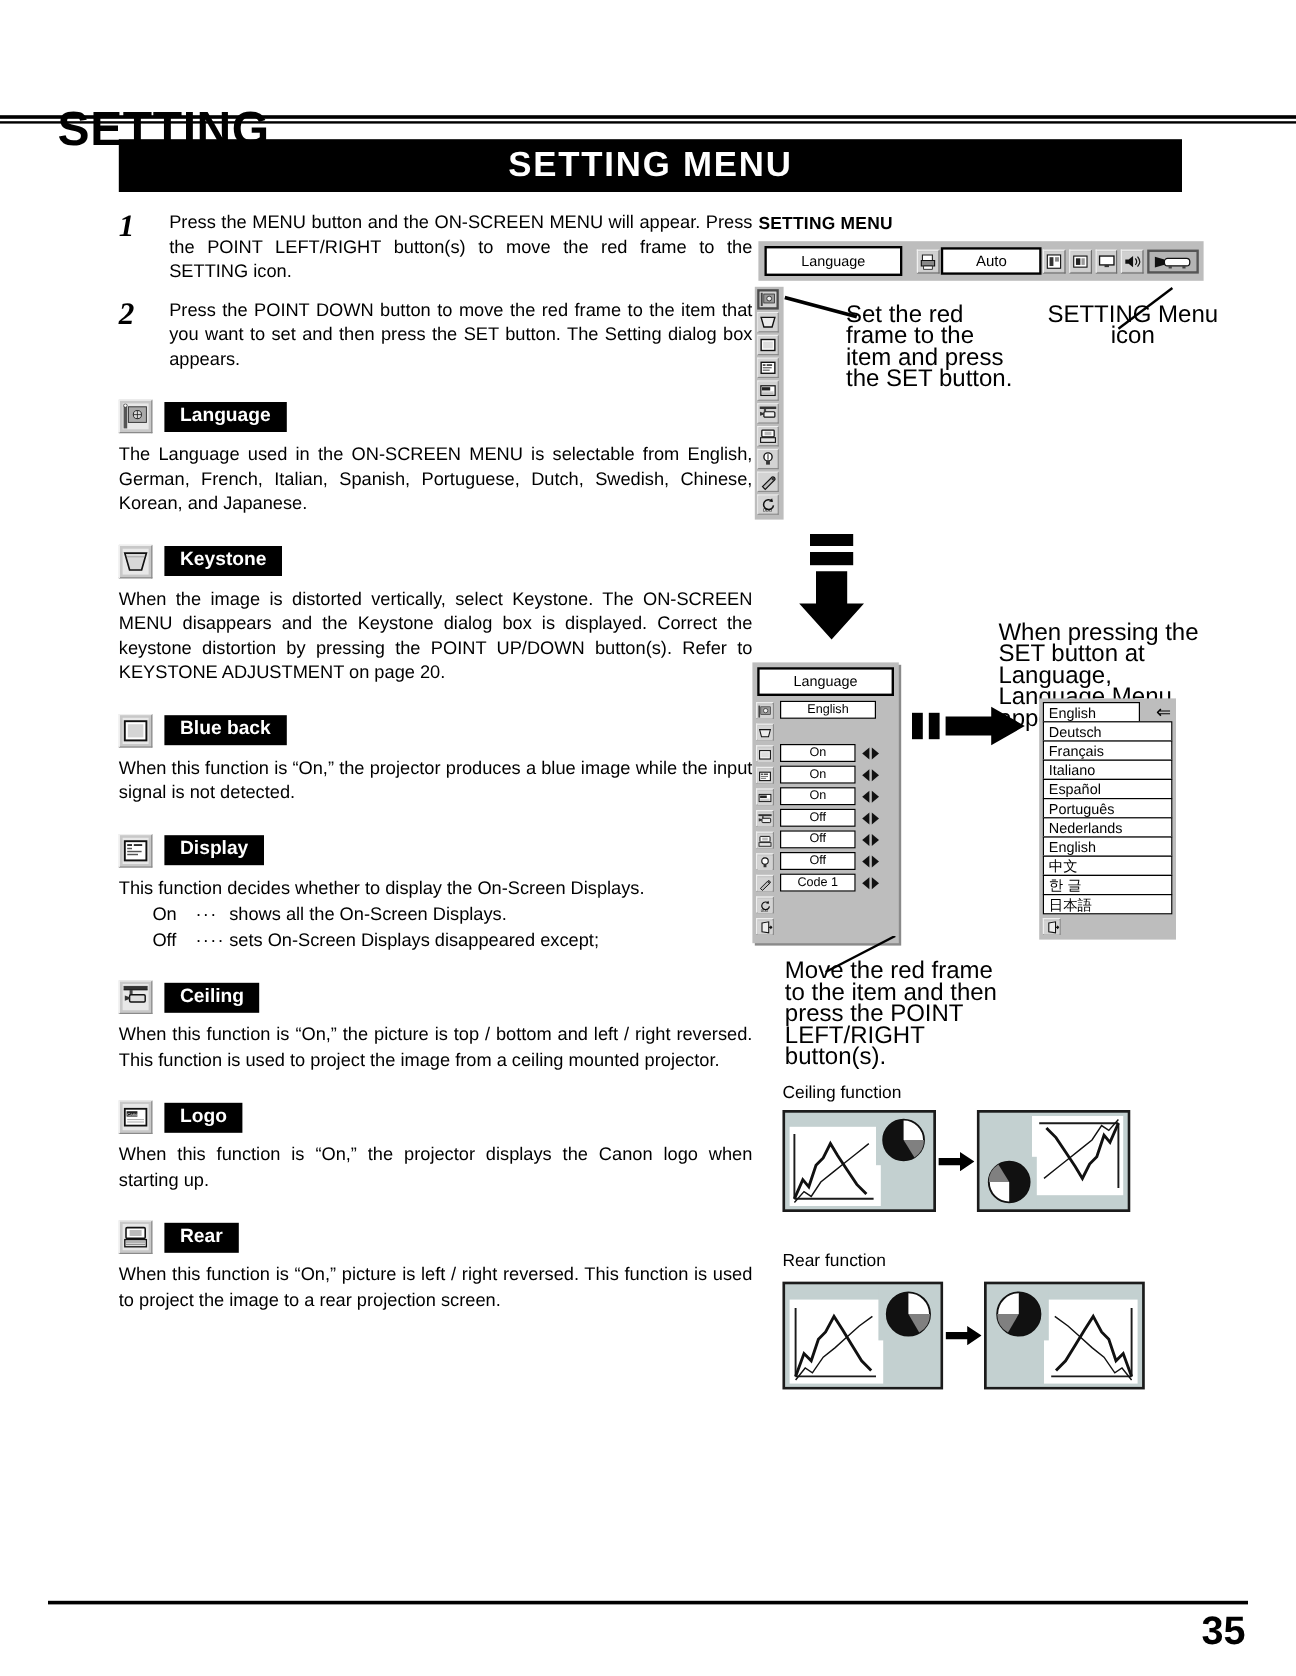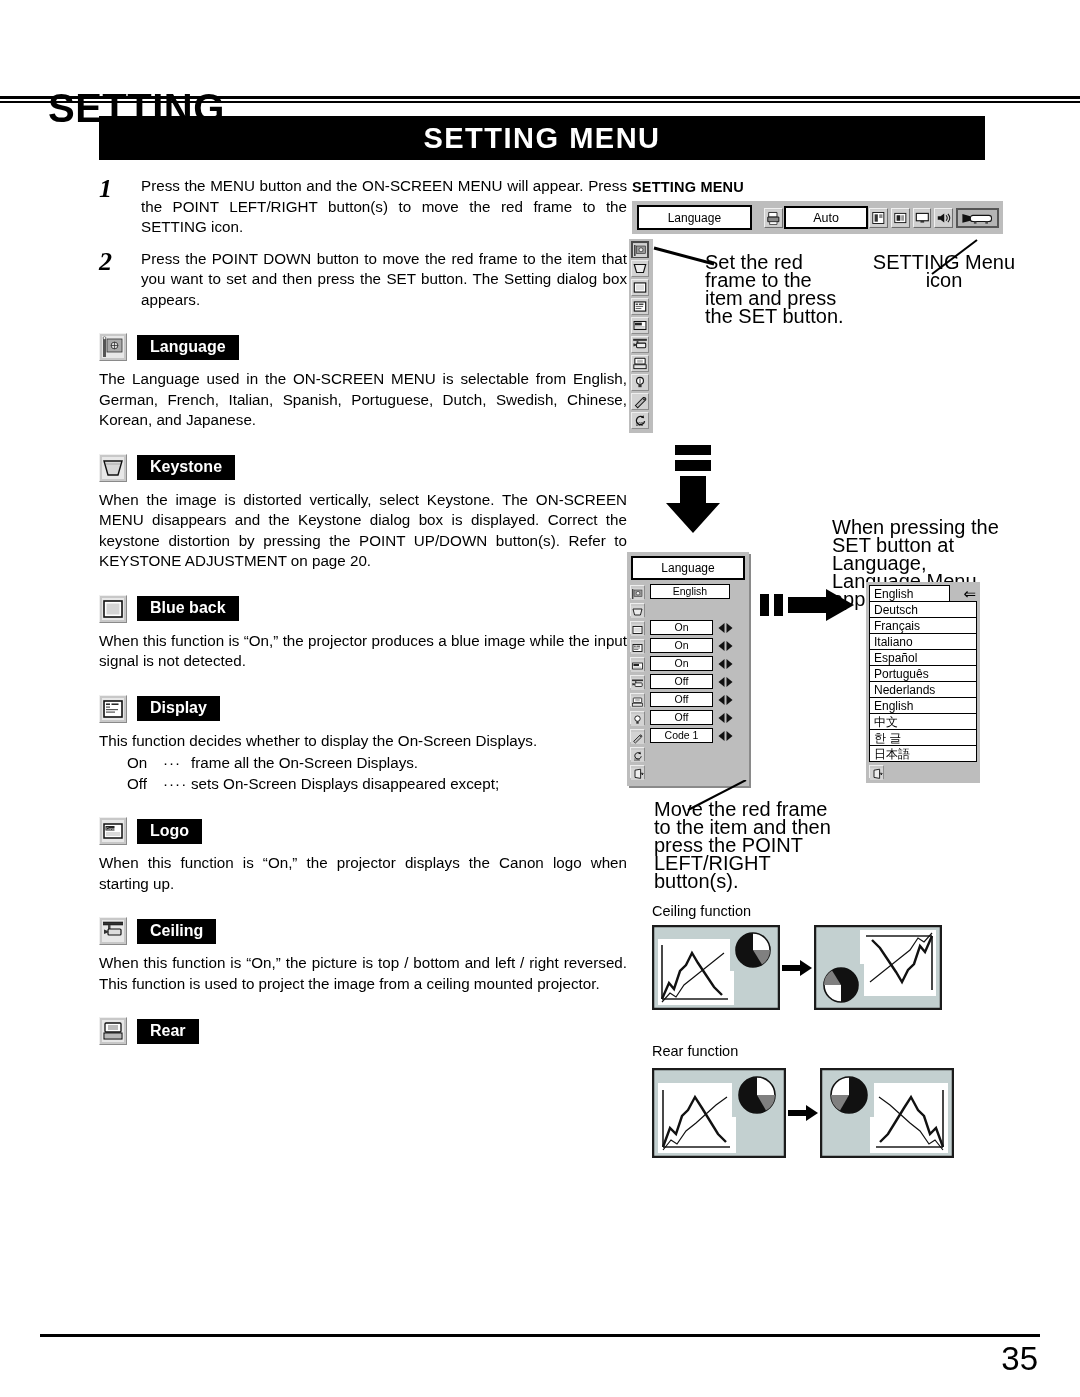--- a/index.html
+++ b/index.html
@@ -360,21 +360,21 @@
     top: 1334px;
     width: 1000px;
     height: 0;
     border-top: 3px solid #000;
   }
   .page-num {
     position: absolute;
     right: 42px;
     top: 1340px;
     font-size: 33px;
-    font-weight: normal;
+    font-weight: bold;
   }
 </style>
 </head>
 <body>
 
 <div class="page-title">SETTING</div>
 <div class="rule-top"></div>
 <div class="banner">SETTING MENU</div>
 
 <div class="left-col">
@@ -447,44 +447,28 @@
         </svg>
       </div>
       <div class="section-label">Display</div>
     </div>
     <div class="section-body">This function decides whether to display the On-Screen Displays.</div>
 
     <div class="onoff-list">
       <div class="onoff-row">
         <span class="onoff-key">On</span>
         <span class="onoff-dots">···</span>
-        <span>frame all the On-Screen Displays.</span>
+        <span>shows all the On-Screen Displays.</span>
       </div>
       <div class="onoff-row">
         <span class="onoff-key">Off</span>
         <span class="onoff-dots">····</span>
         <span>sets On-Screen Displays disappeared except;</span>
       </div>
     </div>
-  </div>
-
-  <div class="section">
-    <div class="section-head">
-      <div class="badge-icon">
-        <svg class="glyph" viewBox="0 0 22 22">
-          <rect width="22" height="22" fill="#e8e8e8"></rect>
-          <rect x="2" y="4" width="18" height="14" fill="#fff" stroke="#111" stroke-width="1.5"></rect>
-          <rect x="3.5" y="6" width="9" height="4.5" fill="#222"></rect>
-          <text x="4" y="9.7" font-size="3.6" fill="#fff" font-family="sans-serif">Canon</text>
-          <path d="M4 13 H18 M4 15 H18" stroke="#999" stroke-width="0.7"></path>
-        </svg>
-      </div>
-      <div class="section-label">Logo</div>
-    </div>
-    <div class="section-body">When this function is “On,” the projector displays the Canon logo when starting up.</div>
   </div>
 
   <div class="section">
     <div class="section-head">
       <div class="badge-icon">
         <svg class="glyph" viewBox="0 0 22 22">
           <rect width="22" height="22" fill="#e8e8e8"></rect>
           <rect x="1" y="2" width="20" height="3" fill="#333"></rect>
           <path d="M1 2 h20 M1 5 h20" stroke="#000" stroke-width="0.5"></path>
           <rect x="6" y="5" width="2.5" height="4" fill="#444"></rect>
@@ -495,28 +479,45 @@
       <div class="section-label">Ceiling</div>
     </div>
     <div class="section-body">When this function is “On,” the picture is top / bottom and left / right reversed.  This function is used to project the image from a ceiling mounted projector.</div>
   </div>
 
   <div class="section">
     <div class="section-head">
       <div class="badge-icon">
         <svg class="glyph" viewBox="0 0 22 22">
           <rect width="22" height="22" fill="#e8e8e8"></rect>
+          <rect x="2" y="4" width="18" height="14" fill="#fff" stroke="#111" stroke-width="1.5"></rect>
+          <rect x="3.5" y="6" width="9" height="4.5" fill="#222"></rect>
+          <text x="4" y="9.7" font-size="3.6" fill="#fff" font-family="sans-serif">Canon</text>
+          <path d="M4 13 H18 M4 15 H18" stroke="#999" stroke-width="0.7"></path>
+        </svg>
+      </div>
+      <div class="section-label">Logo</div>
+    </div>
+    <div class="section-body">When this function is “On,” the projector displays the Canon logo when starting up.</div>
+  </div>
+
+  <div class="section">
+    <div class="section-head">
+      <div class="badge-icon">
+        <svg class="glyph" viewBox="0 0 22 22">
+          <rect width="22" height="22" fill="#e8e8e8"></rect>
           <rect x="3" y="3" width="16" height="9" rx="1" fill="#fff" stroke="#111" stroke-width="1.3"></rect>
           <rect x="6" y="5" width="10" height="5" fill="#bbb"></rect>
           <rect x="2" y="13" width="18" height="6" fill="#ddd" stroke="#111" stroke-width="1.1"></rect>
           <path d="M3 15 h16 M3 17 h16" stroke="#777" stroke-width="0.7"></path>
         </svg>
       </div>
       <div class="section-label">Rear</div>
     </div>
+    <div class="section-body">When this function is “On,” picture is left / right reversed.  This function is used to project the image to a rear projection screen.</div>
   </div>
 
 </div>
 
 <div style="position:absolute;left:632px;top:179px;" class="rc-title">SETTING MENU</div>
 
 <div class="menubar">
   <div class="mb-lang">Language</div>
   <div class="mb-spacer"></div>
   <div class="mb-ico">

